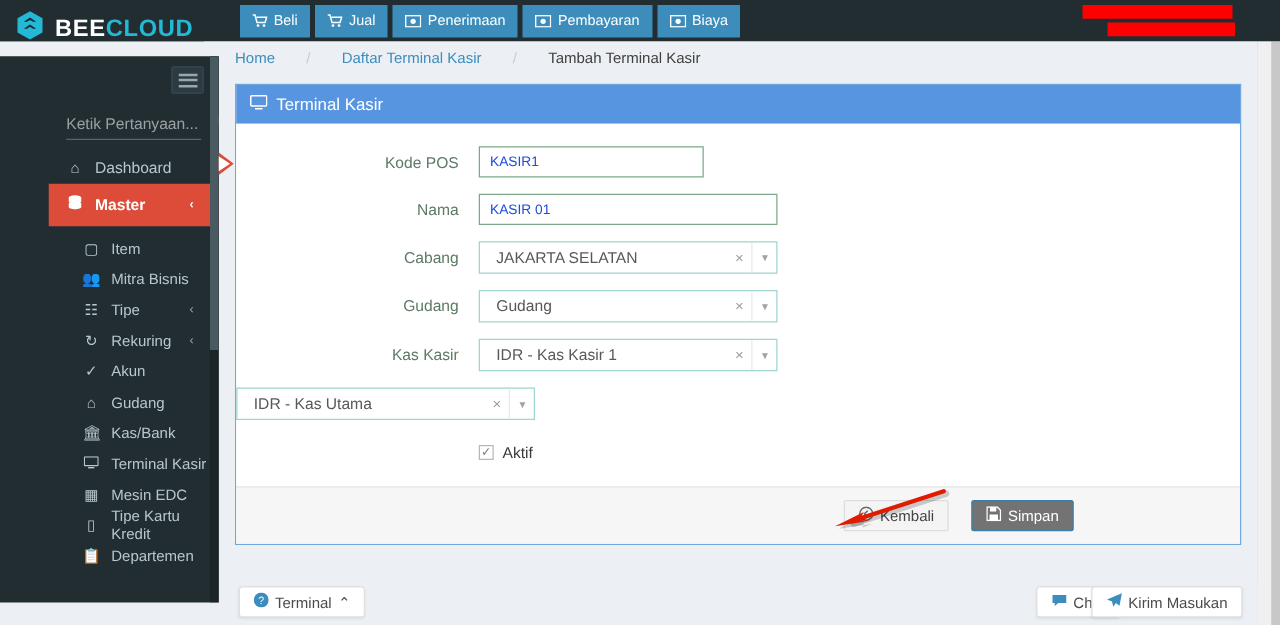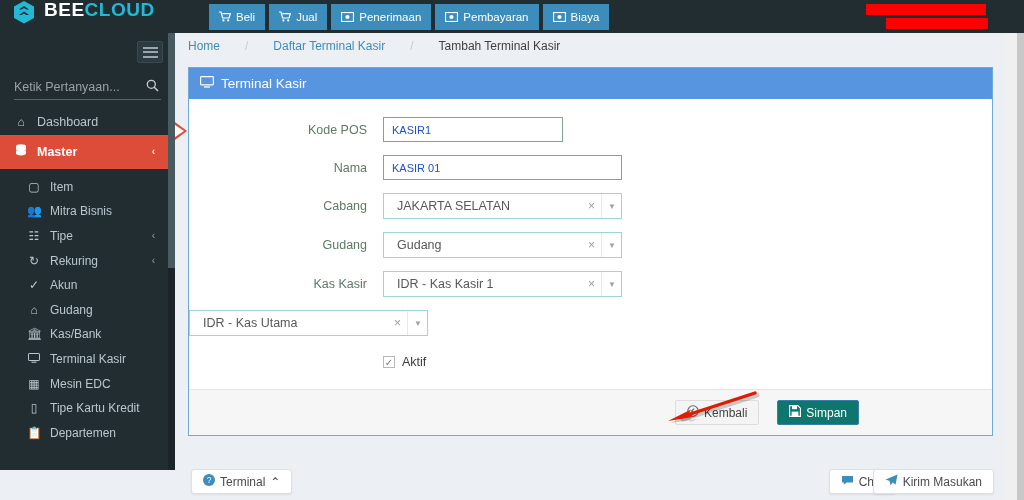--- a/index.html
+++ b/index.html
@@ -12,45 +12,45 @@
   }
   #app { position: relative; width: 1024px; height: 500px; background:#ecf0f5; }
 
   
   .navbar {
     position: absolute; top:0; left:0; width:1024px; height:33px;
     background:#222d32; display:flex; align-items:center; z-index:30;
   }
   .logo-area {
     width:163px; height:33px; background:#222d32;
-    display:flex; align-items:flex-start; padding-left:12px; gap:8px;
+    display:flex; align-items:flex-end; padding-left:12px; gap:8px;
   }
   .logo-hex { width:24px; height:25px; flex:none; }
   .logo-text { font-size:19px; font-weight:bold; letter-spacing:0.5px; line-height:1; }
   .logo-text .bee { color:#ffffff; }
   .logo-text .cloud { color:#23b9d4; }
 
-  .nav-btns { display:flex; align-items:flex-start; gap:4px; margin-left:17px;padding-left:29px; }
+  .nav-btns { display:flex; align-items:flex-start; gap:4px; margin-left:0px;padding-left:29px; }
   .nav-btn {
     background:#3c8dbc; color:#fff; border:none;
     height:26px; padding:0 10px; font-size:11.5px;
     display:flex; align-items:center; gap:5px; cursor:pointer;
     font-family:"Liberation Sans", sans-serif; white-space:nowrap;
   }
   .nav-btn svg { display:block; }
 
   .redactions { position:absolute; right:14px; top:0; height:33px; width:160px; }
   .redact { position:absolute; background:#ff0000; }
   .redact-1 { left:16px; top:4px; width:120px; height:11px; }
   .redact-2 { left:36px; top:18px; width:102px; height:11px; }
 
   
   .sidebar {
-    position:absolute; top:33px; left:0; width:175px; height:437px;
-    background:#222d32; overflow:hidden; z-index:20;
+    position:absolute; top:45px; left:0; width:175px; height:437px;
+    background:#222d32; overflow:hidden; z-index:20;padding-left:39px;
   }
   .sb-toggle-row { height:35px; position:relative; }
   .sb-toggle {
     position:absolute; right:12px; top:8px; width:26px; height:22px;
     background:#2c3b41; border:1px solid #3a4a50; border-radius:2px;
     display:flex; flex-direction:column; justify-content:center; align-items:center; gap:2.5px;
     cursor:pointer;
   }
   .sb-toggle span { display:block; width:15px; height:2px; background:#9aa6ab; }
 
@@ -169,21 +169,21 @@
     height:46px; background:#f6f6f6; border-top:1px solid #e4e4e4;
     display:flex; align-items:center; justify-content:flex-end;
     padding-right:133px; gap:18px;
   }
   .btn {
     height:25px; padding:0 11px; font-size:12px; border-radius:2px;
     display:flex; align-items:center; gap:5px; cursor:pointer;
     font-family:"Liberation Sans", sans-serif;
   }
   .btn-default { background:#f4f4f4; border:1px solid #ddd; color:#444; }
-  .btn-primary { background:#0f766e; border:1px solid #367fa9; color:#fff; }
+  .btn-primary { background:#737373; border:1px solid #367fa9; color:#fff; }
 
   
   .annot { position:absolute; left:655px; top:385px; width:120px; height:48px; z-index:40; }
 
   
   .footer-bar {
     position:absolute; left:175px; top:463px; width:831px; height:37px; background:#ecf0f5;
   }
   .fbtn {
     position:absolute; height:25px; background:#fff; border:1px solid #e0e0e0;

